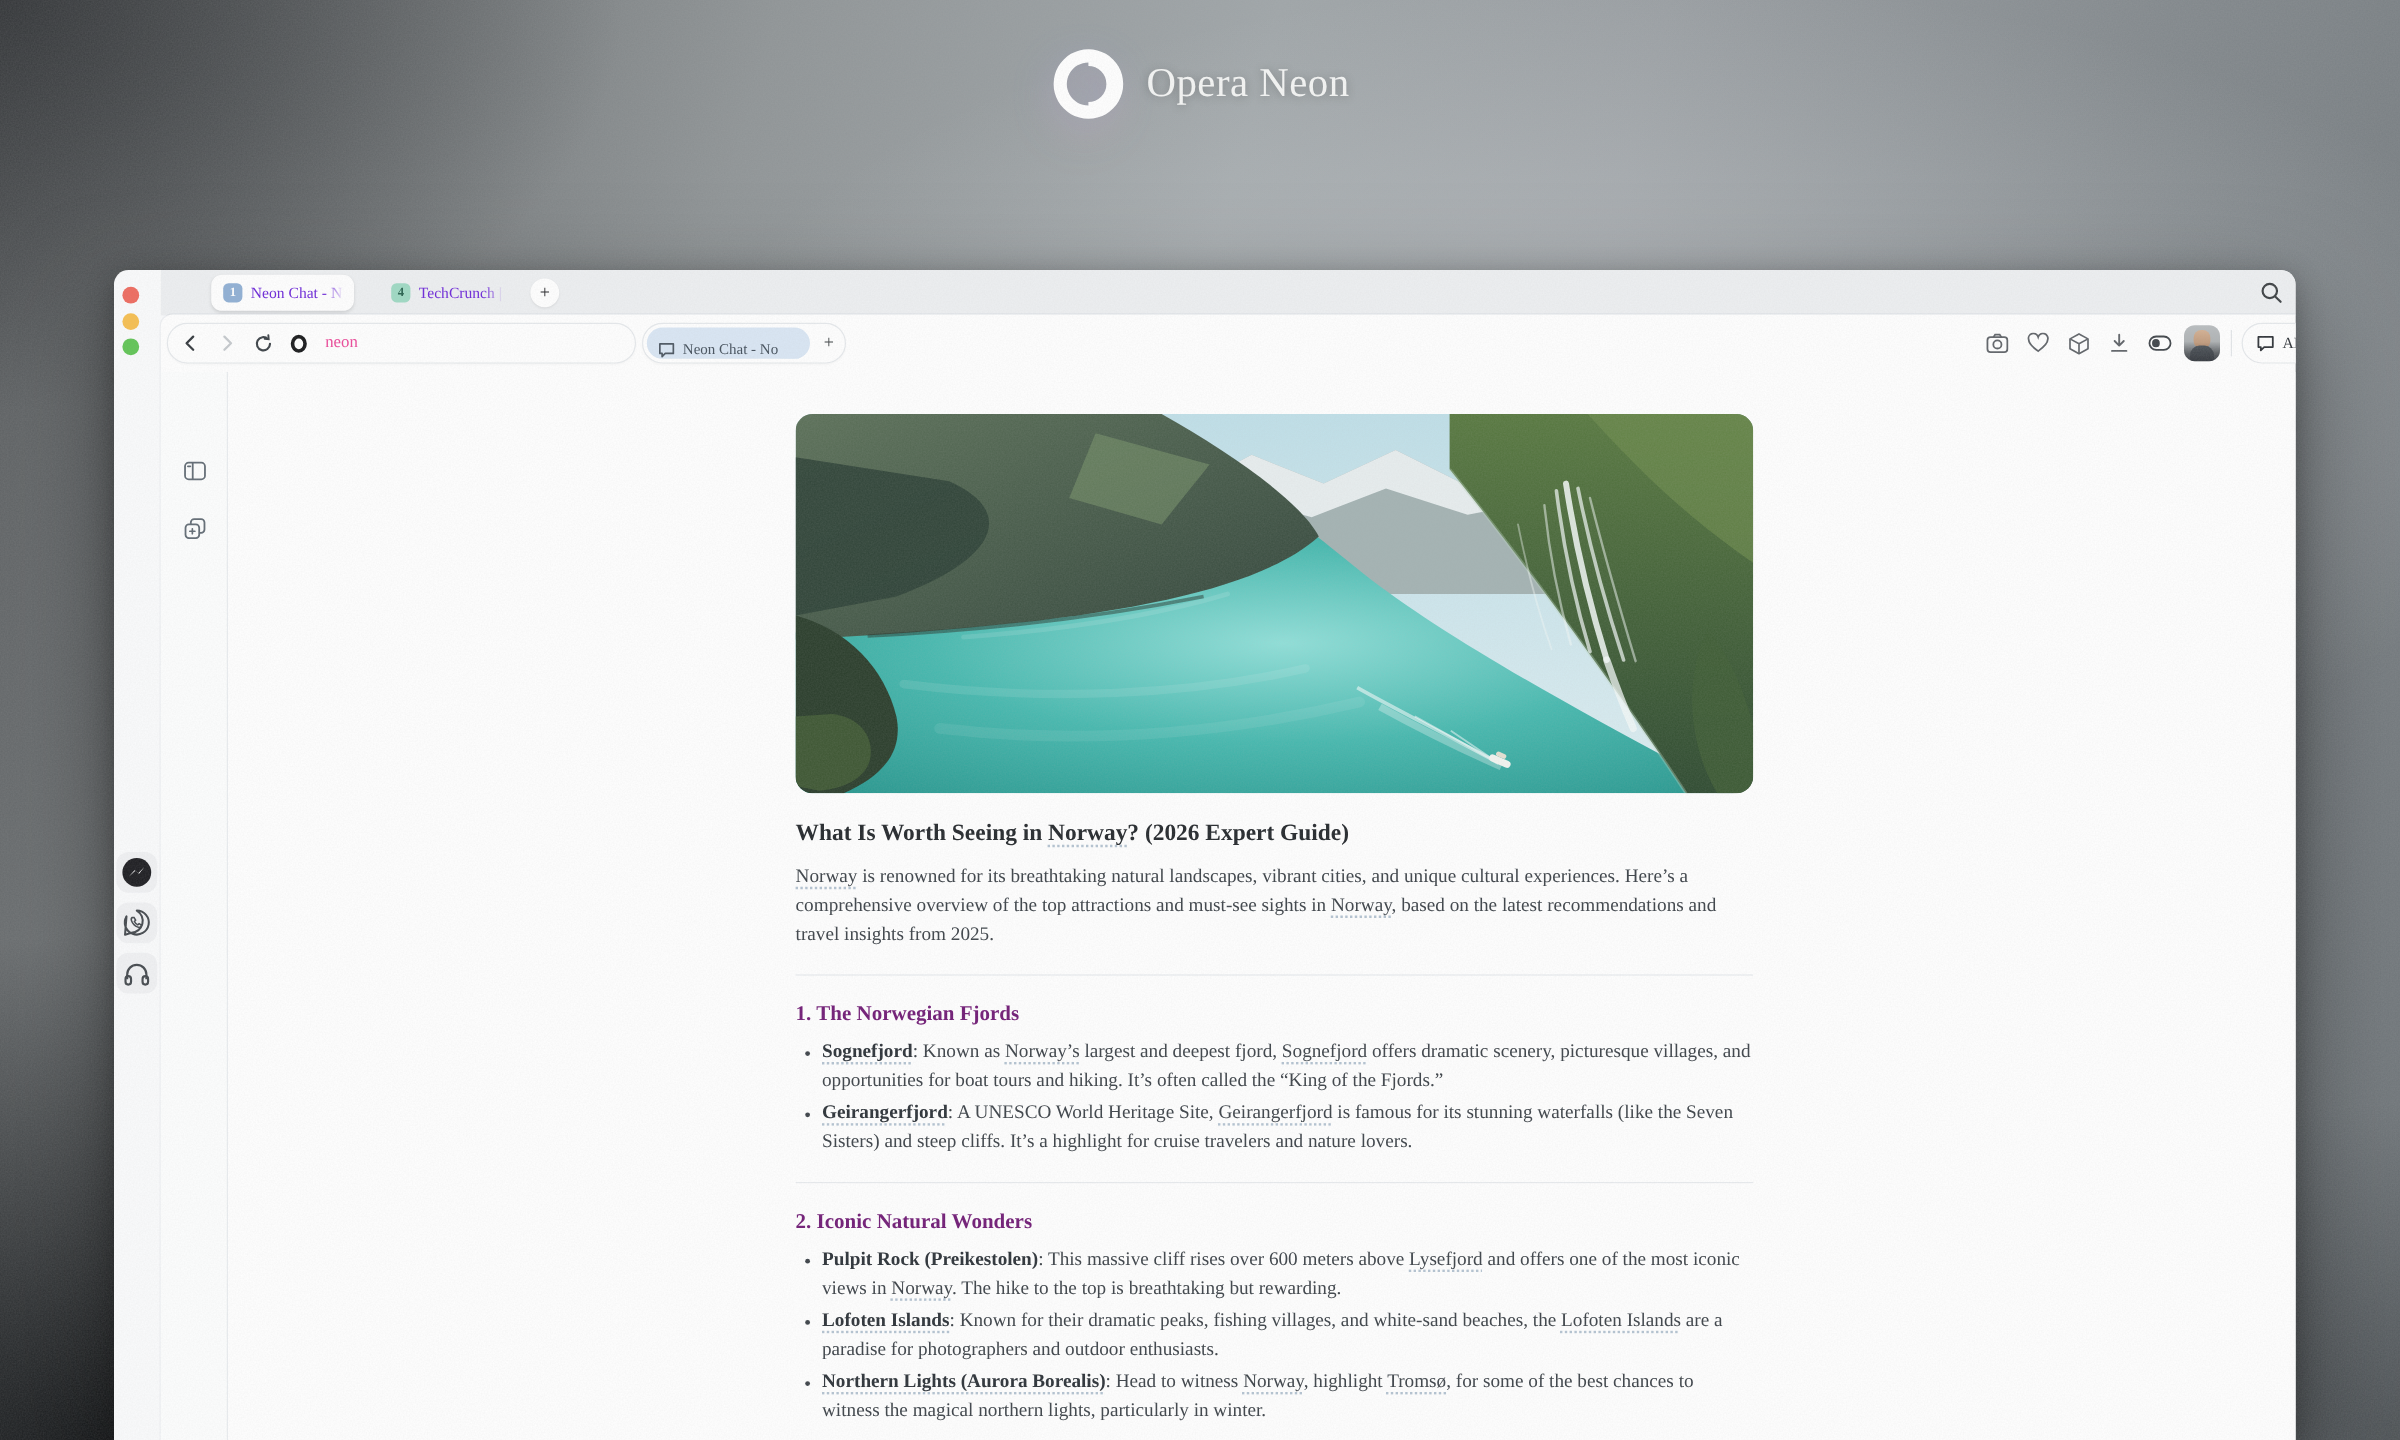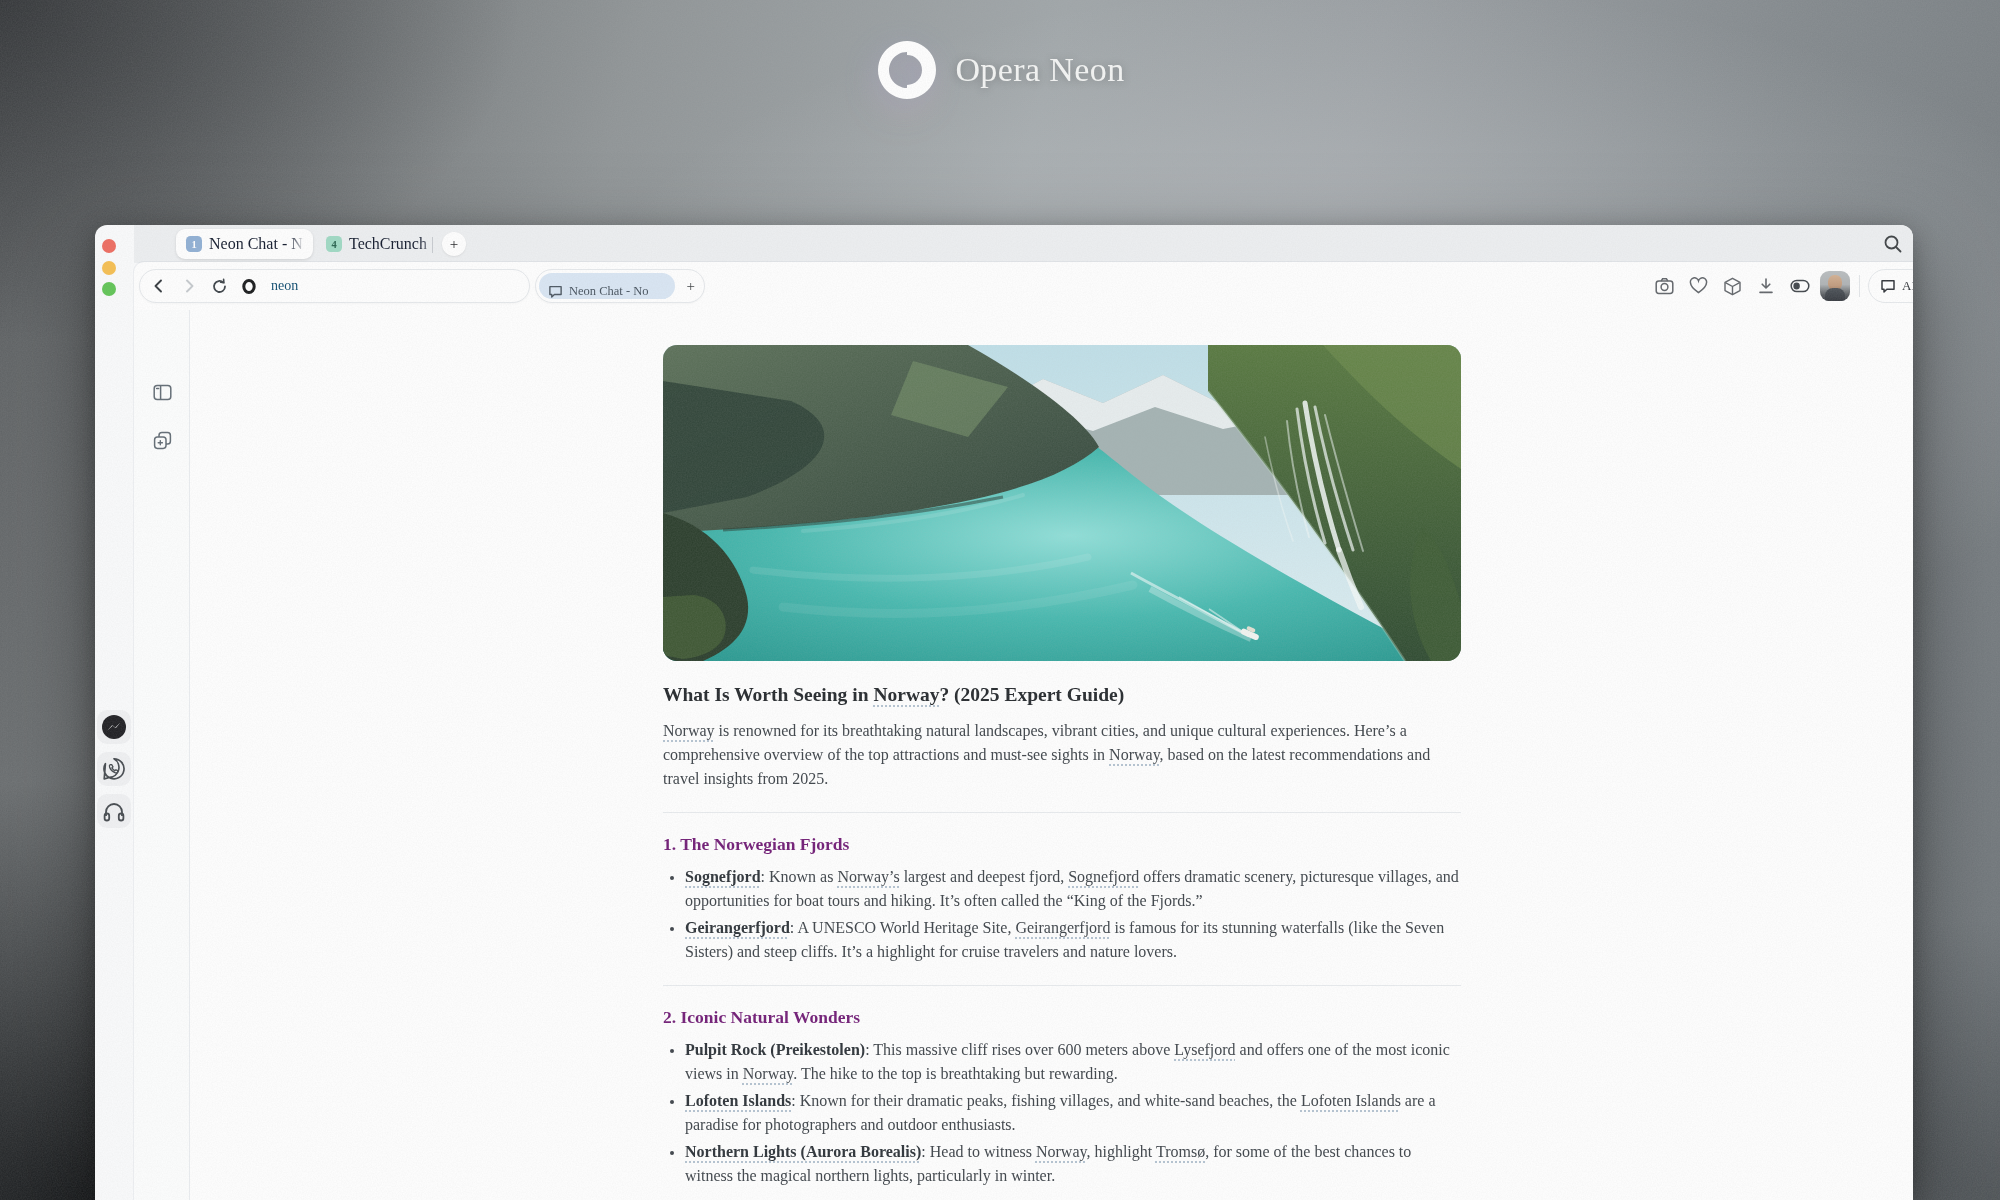--- a/index.html
+++ b/index.html
@@ -28,36 +28,36 @@
   .l-red{top:14px;background:#ee6a5e;}
   .l-yellow{top:36px;background:#f6be4f;}
   .l-green{top:57px;background:#5fc454;}
 
   
   .tab{position:absolute;top:4px;height:30px;display:flex;align-items:center;gap:7px;padding:0 10px;border-radius:9px;}
   .tab.active{background:#fff;box-shadow:0 1px 3px rgba(0,0,0,.12);}
   .tbadge{width:16px;height:16px;border-radius:4.5px;font-size:10.5px;font-weight:700;display:flex;align-items:center;justify-content:center;}
   .b-blue{background:#8fafd4;color:#fff;}
   .b-teal{background:#9ed9c3;color:#25604c;}
-  .tlabel{font-size:16px;color:#0f172a;white-space:nowrap;position:relative;}
+  .tlabel{font-size:13px;color:#6d28d9;white-space:nowrap;position:relative;}
   .fadeW::after{content:"";position:absolute;right:-2px;top:0;width:16px;height:100%;background:linear-gradient(90deg,rgba(255,255,255,0),#fff);}
   .fadeG::after{content:"";position:absolute;right:-2px;top:0;width:16px;height:100%;background:linear-gradient(90deg,rgba(237,239,241,0),#edeff1);}
   .newtab{position:absolute;top:7px;width:24px;height:24px;border-radius:50%;background:#fff;display:flex;align-items:center;justify-content:center;
     font-size:15px;color:#202124;box-shadow:0 1px 2px rgba(0,0,0,.08);}
   .stripsearch{position:absolute;right:9px;top:8px;width:22px;height:22px;}
 
   
   .card{position:absolute;left:39px;top:37px;right:0;bottom:0;background:#fff;border-radius:10px 0 0 0;
     box-shadow:0 0 0 1px rgba(15,40,80,.05);}
   .nav{position:absolute;left:0;top:0;right:0;height:48px;}
   .pill{position:absolute;top:7px;height:34px;background:#fff;border:1px solid #e6e9ec;border-radius:18px;box-sizing:border-box;
     box-shadow:0 1px 2px rgba(0,0,0,.03);}
   .addr{left:5px;width:391px;display:flex;align-items:center;}
   .navbtn{width:30px;height:32px;display:flex;align-items:center;justify-content:center;}
-  .addrtext{font-size:14px;color:#0c4a6e;margin-left:7px;}
+  .addrtext{font-size:14px;color:#ec4899;margin-left:7px;}
   .chatwrap{left:401px;width:170px;}
   .chatpill{position:absolute;left:3px;top:3px;width:136px;height:26px;border-radius:13px;background:#d9e6f4;
     display:flex;align-items:flex-end;gap:6px;padding:0 9px;box-sizing:border-box;}
   .chatlabel{font-size:12.5px;color:#44505c;white-space:nowrap;overflow:hidden;position:relative;flex:1;}
   .chatlabel::after{content:"";position:absolute;right:0;top:0;width:18px;height:100%;background:linear-gradient(90deg,rgba(217,230,244,0),#d9e6f4);}
   .chatplus{position:absolute;right:9px;top:0;height:32px;display:flex;align-items:center;font-size:15px;color:#3c4043;}
   .ricons{position:absolute;top:0;height:48px;display:flex;align-items:center;}
   .ricon{width:34px;height:34px;display:flex;align-items:center;justify-content:center;}
   .avatar{width:30px;height:30px;border-radius:9px;margin:0 3px;overflow:hidden;position:relative;
     background:linear-gradient(180deg,#b9bdbf 0%,#aeb2b4 45%,#5a5e62 78%,#3a3e44 100%);}
@@ -311,21 +311,21 @@
 
             <path d="M586,291 C540,266 500,246 468,228" fill="none" stroke="#ffffff" stroke-width="3" opacity="0.55"></path>
             <path d="M588,294 C552,278 516,260 487,244" fill="none" stroke="#ffffff" stroke-width="6" opacity="0.3"></path>
             <path d="M586,291 L516,252 M586,291 L546,264" stroke="#ffffff" stroke-width="1.6" opacity="0.5"></path>
             <g transform="rotate(24 586 290)">
               <rect x="577" y="286" width="19" height="6" rx="3" fill="#f2f4f0"></rect>
               <rect x="581" y="282" width="9" height="4" rx="2" fill="#e4e0d2"></rect>
             </g>
           </svg>
 
-          <h1 class="title"><span>What Is Worth Seeing in </span><span class="u">Norway</span><span>? (2025 Expert Guide)</span></h1>
+          <h1 class="title"><span>What Is Worth Seeing in </span><span class="u">Norway</span><span>? (2026 Expert Guide)</span></h1>
           <p class="intro"><span class="u">Norway</span><span> is renowned for its breathtaking natural landscapes, vibrant cities, and unique cultural experiences. Here’s a comprehensive overview of the top attractions and must-see sights in </span><span class="u">Norway</span><span>, based on the latest recommendations and travel insights from 2025.</span></p>
 
           <div>
               <div class="divider"></div>
               <h2 class="h2">1. The Norwegian Fjords</h2>
               <ul class="blist">
                 <li><span class="b u">Sognefjord</span><span>: Known as </span><span class="u">Norway’s</span><span> largest and deepest fjord, </span><span class="u">Sognefjord</span><span> offers dramatic scenery, picturesque villages, and opportunities for boat tours and hiking. It’s often called the “King of the Fjords.”</span></li>
                 <li><span class="b u">Geirangerfjord</span><span>: A UNESCO World Heritage Site, </span><span class="u">Geirangerfjord</span><span> is famous for its stunning waterfalls (like the Seven Sisters) and steep cliffs. It’s a highlight for cruise travelers and nature lovers.</span></li>
               </ul>
               <div class="divider"></div>

